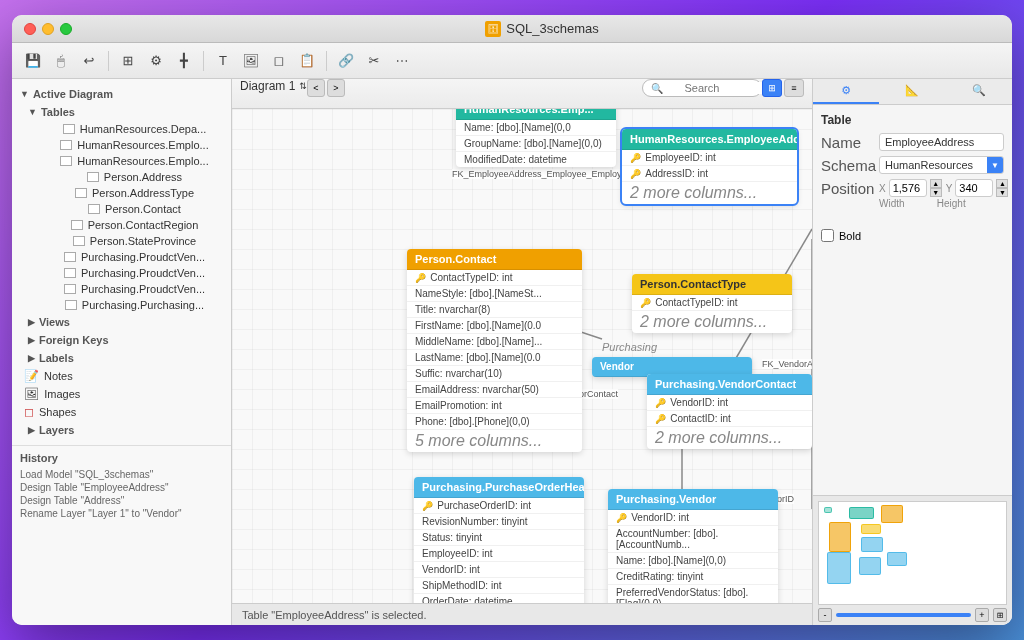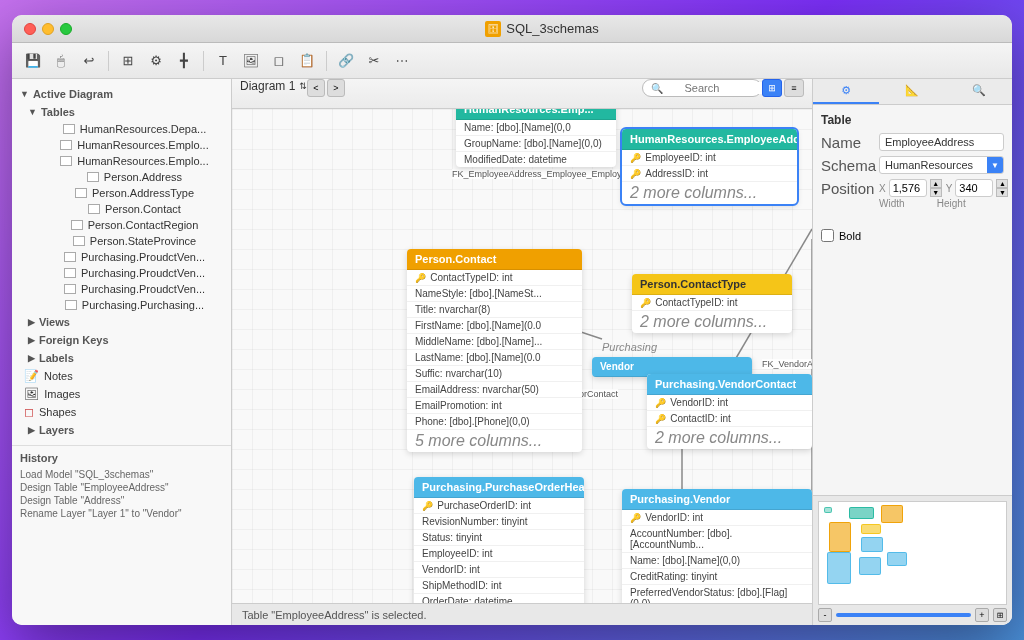--- a/index.html
+++ b/index.html
@@ -542,21 +542,21 @@
           <div class="db-table-row"><span class="key-icon">🔑</span>PurchaseOrderID: int</div>
           <div class="db-table-row">RevisionNumber: tinyint</div>
           <div class="db-table-row">Status: tinyint</div>
           <div class="db-table-row">EmployeeID: int</div>
           <div class="db-table-row">VendorID: int</div>
           <div class="db-table-row">ShipMethodID: int</div>
           <div class="db-table-row">OrderDate: datetime</div>
 
         </div>
 
-        <div class="db-table tbl-blue" style="left:390px;top:380px;width:190px;">
+        <div class="db-table tbl-blue" style="left:376px;top:380px;width:170px;">
           <div class="db-table-header">Purchasing.Vendor</div>
           <div class="db-table-row"><span class="key-icon">🔑</span>VendorID: int</div>
           <div class="db-table-row">AccountNumber: [dbo].[AccountNumb...</div>
           <div class="db-table-row">Name: [dbo].[Name](0,0)</div>
           <div class="db-table-row">CreditRating: tinyint</div>
           <div class="db-table-row">PreferredVendorStatus: [dbo].[Flag](0,0)</div>
 
         </div>
 
       </div>

